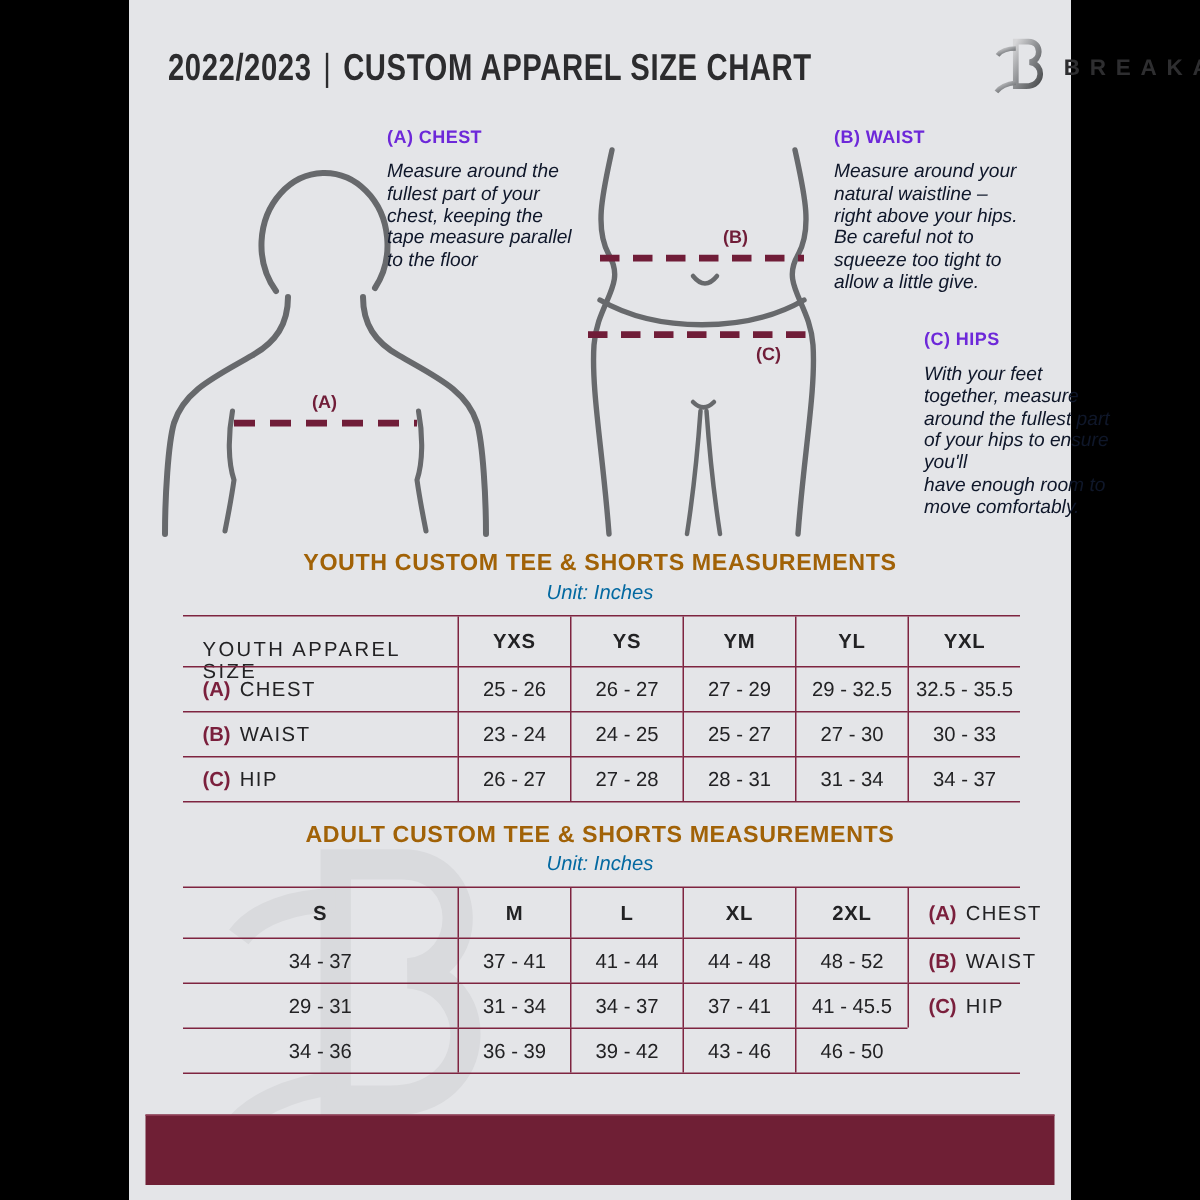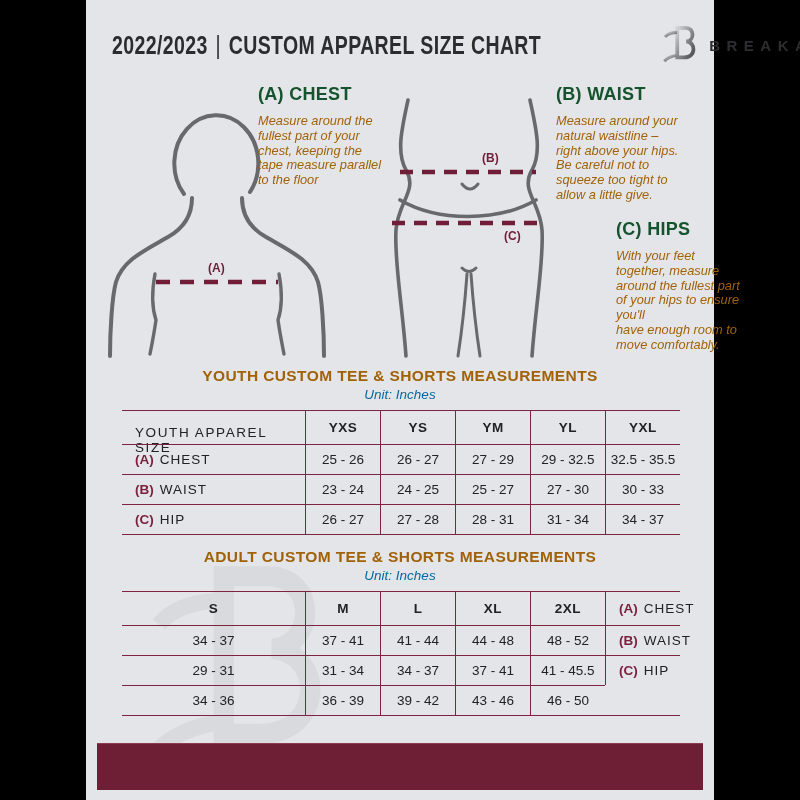--- a/index.html
+++ b/index.html
@@ -10,22 +10,22 @@
   
   .hdr{position:absolute;left:0;top:22px;width:628px;height:46px;display:flex;
        align-items:center;justify-content:space-between;padding:0 26px;box-sizing:border-box;}
   .hdr-title{font-weight:700;font-size:25px;color:#2c2c2e;letter-spacing:.5px;
        transform:scaleX(.78);transform-origin:left center;white-space:nowrap;}
   .hdr-title .pipe{font-weight:300;padding:0 10px;color:#2c2c2e;}
   .brand{display:flex;align-items:center;gap:9px;}
   .brand-name{font-weight:700;font-size:15px;letter-spacing:6.5px;color:#2e2e30;}
 
   
-  .guide-head{font-weight:700;font-size:18px;color:#14532d;letter-spacing:.3px;margin:0 0 9px 0;}
-  .guide-body{font-style:italic;font-size:12.8px;line-height:14.8px;color:#a16207;font-weight:500;}
+  .guide-head{font-weight:700;font-size:12px;color:#6d28d9;letter-spacing:.3px;margin:0 0 9px 0;}
+  .guide-body{font-style:italic;font-size:12.8px;line-height:14.8px;color:#0f172a;font-weight:500;}
   .gblock{position:absolute;}
   #g-chest{left:172px;top:84px;width:150px;}
   #g-waist{left:470px;top:84px;width:146px;}
   #g-hips{left:484px;top:219px;width:150px;margin-left:46px;}
   .fig{position:absolute;}
   .fig text{font-weight:700;font-size:12px;fill:#701d38;font-family:"Liberation Sans",sans-serif;}
 
   
   .sec-title{position:absolute;left:0;width:628px;text-align:center;font-weight:700;
       font-size:15.5px;color:#a16207;letter-spacing:.4px;}

